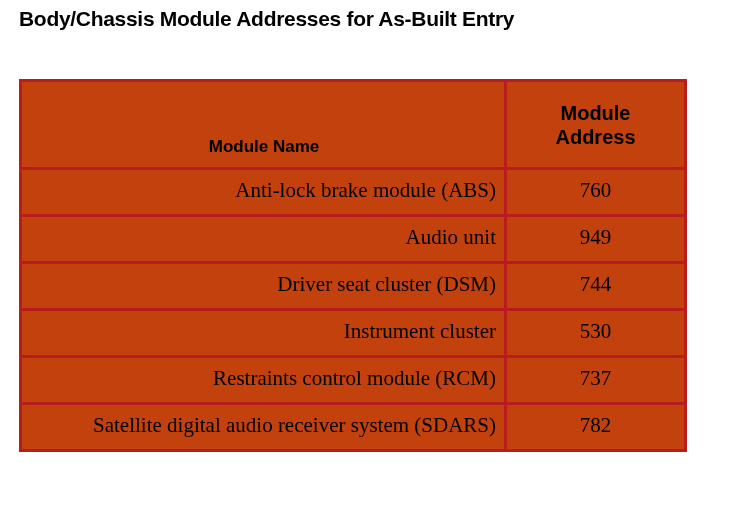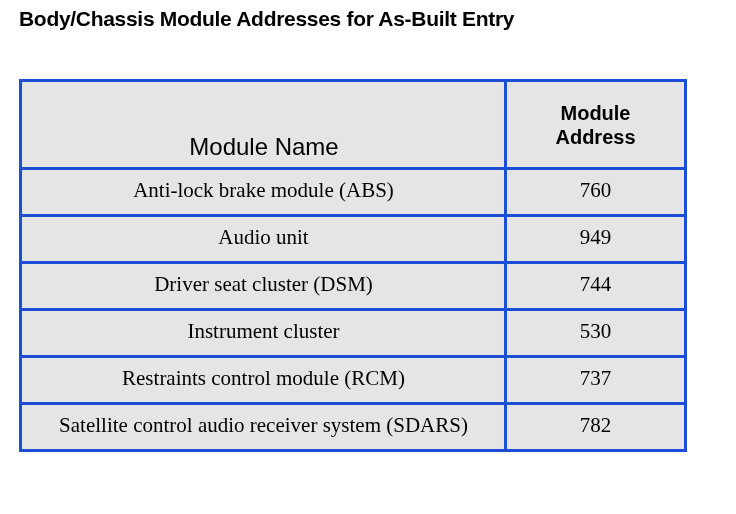--- a/index.html
+++ b/index.html
@@ -41,32 +41,32 @@
     left: 19px;
     top: 79px;
     width: 665px;
     border-collapse: collapse;
     table-layout: fixed;
     background: #ffffff;
   }
 
   .module-table th,
   .module-table td {
-    border: 3px solid #1d4ed8;
-    background: #e5e5e5;
+    border: 3px solid #b91c1c;
+    background: #c2410c;
     padding: 0;
   }
 
   .col-name { width: 485px; }
   .col-addr { width: 180px; }
 
   th.head-name {
     font-family: "Liberation Sans", "DejaVu Sans", sans-serif;
-    font-weight: normal;
-    font-size: 24px;
+    font-weight: bold;
+    font-size: 17px;
     line-height: 24px;
     text-align: center;
     vertical-align: bottom;
     height: 77px;
     padding: 0 6px 8px 8px;
   }
 
   th.head-addr {
     font-family: "Liberation Sans", "DejaVu Sans", sans-serif;
     font-weight: bold;
@@ -76,21 +76,21 @@
     vertical-align: middle;
     height: 77px;
     padding: 0 6px;
     white-space: pre-line;
   }
 
   td.cell-name {
     font-family: "Liberation Serif", "DejaVu Serif", serif;
     font-size: 21px;
     line-height: 26px;
-    text-align: center;
+    text-align: right;
     vertical-align: top;
     padding: 7px 8px 8px 9px;
     height: 29px;
   }
 
   td.cell-addr {
     font-family: "Liberation Serif", "DejaVu Serif", serif;
     font-size: 21px;
     line-height: 26px;
     text-align: center;
@@ -133,19 +133,19 @@
         </tr>
         <tr>
           <td class="cell-name">Instrument cluster</td>
           <td class="cell-addr">530</td>
         </tr>
         <tr>
           <td class="cell-name">Restraints control module (RCM)</td>
           <td class="cell-addr">737</td>
         </tr>
         <tr>
-          <td class="cell-name">Satellite control audio receiver system (SDARS)</td>
+          <td class="cell-name">Satellite digital audio receiver system (SDARS)</td>
           <td class="cell-addr">782</td>
         </tr>
       </tbody>
   </table>
 
 </div>
 
 </body></html>

